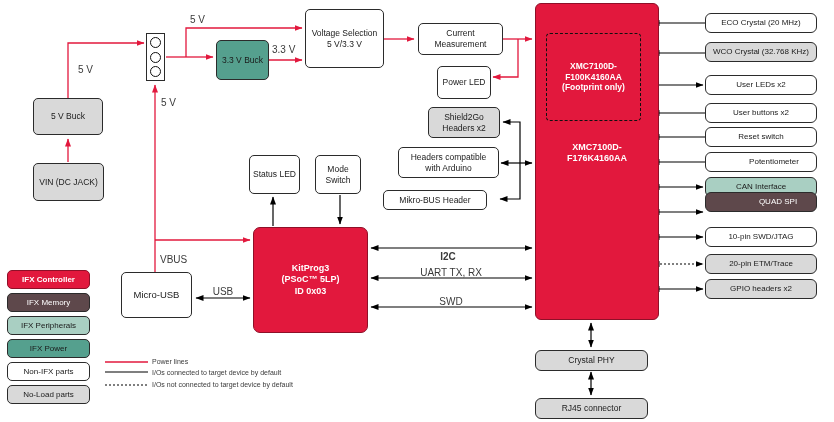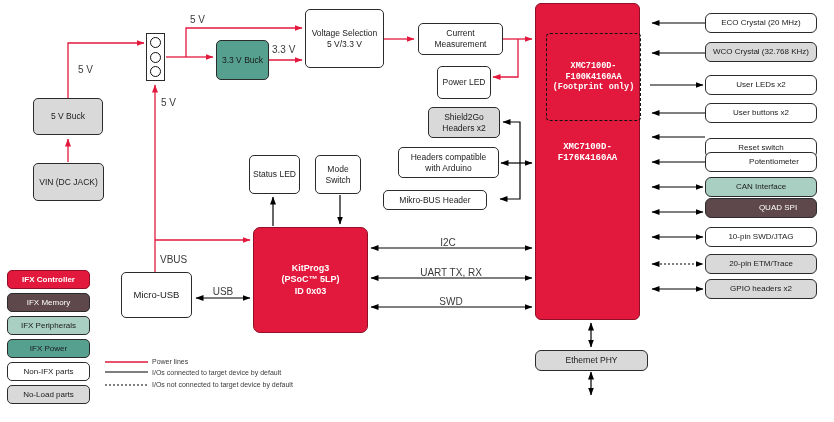--- a/index.html
+++ b/index.html
@@ -21,21 +21,21 @@
   .red{background:#e2183d;color:#fff;font-weight:bold;border-color:#8e1028;}
   .periph{left:705px;width:112px;height:20px;font-size:8px;border-radius:6px;}
   .wl{position:absolute;z-index:3;font-size:10px;color:#3a3a3a;white-space:nowrap;}
   .wl.ctr{transform:translateX(-50%);}
   .leg{left:7px;width:83px;height:19px;font-size:8px;}
   .legtxt{position:absolute;left:152px;z-index:3;font-size:7px;color:#3a3a3a;white-space:nowrap;}
   #hdr3{position:absolute;left:146px;top:33px;width:19px;height:48px;z-index:2;
     border:1px solid #2b2b2b;background:#fff;box-sizing:border-box;
     display:flex;flex-direction:column;align-items:center;justify-content:space-evenly;}
   #hdr3 .pin{width:11px;height:11px;border:1.4px solid #111;border-radius:50%;box-sizing:border-box;background:#fff;}
-  #xmc{left:535px;top:3px;width:105px;height:317px;border-radius:6px;display:block;font-family:Liberation Mono, monospace;}
+  #xmc{left:535px;top:3px;width:124px;height:317px;border-radius:6px;display:block;}
   #xmc .fp{position:absolute;left:10px;top:29px;width:95px;height:88px;
     border:1.6px dashed #111;border-radius:4px;box-sizing:border-box;
     display:flex;align-items:center;justify-content:center;text-align:center;
     font-size:8.5px;white-space:pre-line;}
   #xmc .mainlbl{position:absolute;left:0;top:138px;width:100%;text-align:center;
     font-size:9px;white-space:pre-line;}
 </style>
 </head>
 <body>
 
@@ -124,41 +124,42 @@
   <div class="blk" style="left:121px;top:272px;width:71px;height:46px;font-size:9.5px;">Micro-USB</div>
 
   <div class="blk red" id="xmc">
     <div class="fp">XMC7100D-
 F100K4160AA
 (Footprint only)</div>
     <div class="mainlbl">XMC7100D-
 F176K4160AA</div>
   </div>
 
-  <div class="blk gray" style="left:535px;top:350px;width:113px;height:21px;border-radius:6px;">Ethernet PHY</div>
+  <div class="blk gray" style="left:535px;top:350px;width:113px;height:21px;border-radius:6px;">Crystal PHY</div>
+  <div class="blk gray" style="left:535px;top:398px;width:113px;height:21px;border-radius:6px;">RJ45 connector</div>
 
   <div class="blk periph" style="top:13px;">ECO Crystal (20 MHz)</div>
   <div class="blk periph gray" style="top:42px;">WCO Crystal (32.768 KHz)</div>
   <div class="blk periph" style="top:75px;">User LEDs x2</div>
   <div class="blk periph" style="top:103px;">User buttons x2</div>
-  <div class="blk periph" style="top:127px;margin-top:11px;">Reset switch</div>
+  <div class="blk periph" style="top:127px;">Reset switch</div>
   <div class="blk periph" style="top:152px;padding-left:28px;">Potentiometer</div>
   <div class="blk periph lteal" style="top:177px;">CAN Interface</div>
-  <div class="blk periph maroon" style="top:198px;padding-left:36px;">QUAD SPI</div>
+  <div class="blk periph maroon" style="top:192px;padding-left:36px;">QUAD SPI</div>
   <div class="blk periph" style="top:227px;">10-pin SWD/JTAG</div>
   <div class="blk periph gray" style="top:254px;">20-pin ETM/Trace</div>
   <div class="blk periph gray" style="top:279px;">GPIO headers x2</div>
 
   <div class="wl" style="left:78px;top:64px;">5 V</div>
   <div class="wl" style="left:190px;top:14px;">5 V</div>
   <div class="wl" style="left:272px;top:44px;">3.3 V</div>
   <div class="wl" style="left:161px;top:97px;">5 V</div>
   <div class="wl" style="left:160px;top:254px;">VBUS</div>
   <div class="wl ctr" style="left:223px;top:286px;">USB</div>
-  <div class="wl ctr" style="left:448px;top:237px;">I2C</div>
+  <div class="wl ctr" style="left:448px;top:251px;font-weight:bold;">I2C</div>
   <div class="wl ctr" style="left:451px;top:267px;">UART TX, RX</div>
   <div class="wl ctr" style="left:451px;top:296px;">SWD</div>
 
   <div class="blk leg red" style="top:270px;">IFX Controller</div>
   <div class="blk leg maroon" style="top:293px;">IFX Memory</div>
   <div class="blk leg lteal" style="top:316px;">IFX Peripherals</div>
   <div class="blk leg teal" style="top:339px;">IFX Power</div>
   <div class="blk leg" style="top:362px;">Non-IFX parts</div>
   <div class="blk leg gray" style="top:385px;">No-Load parts</div>
 

